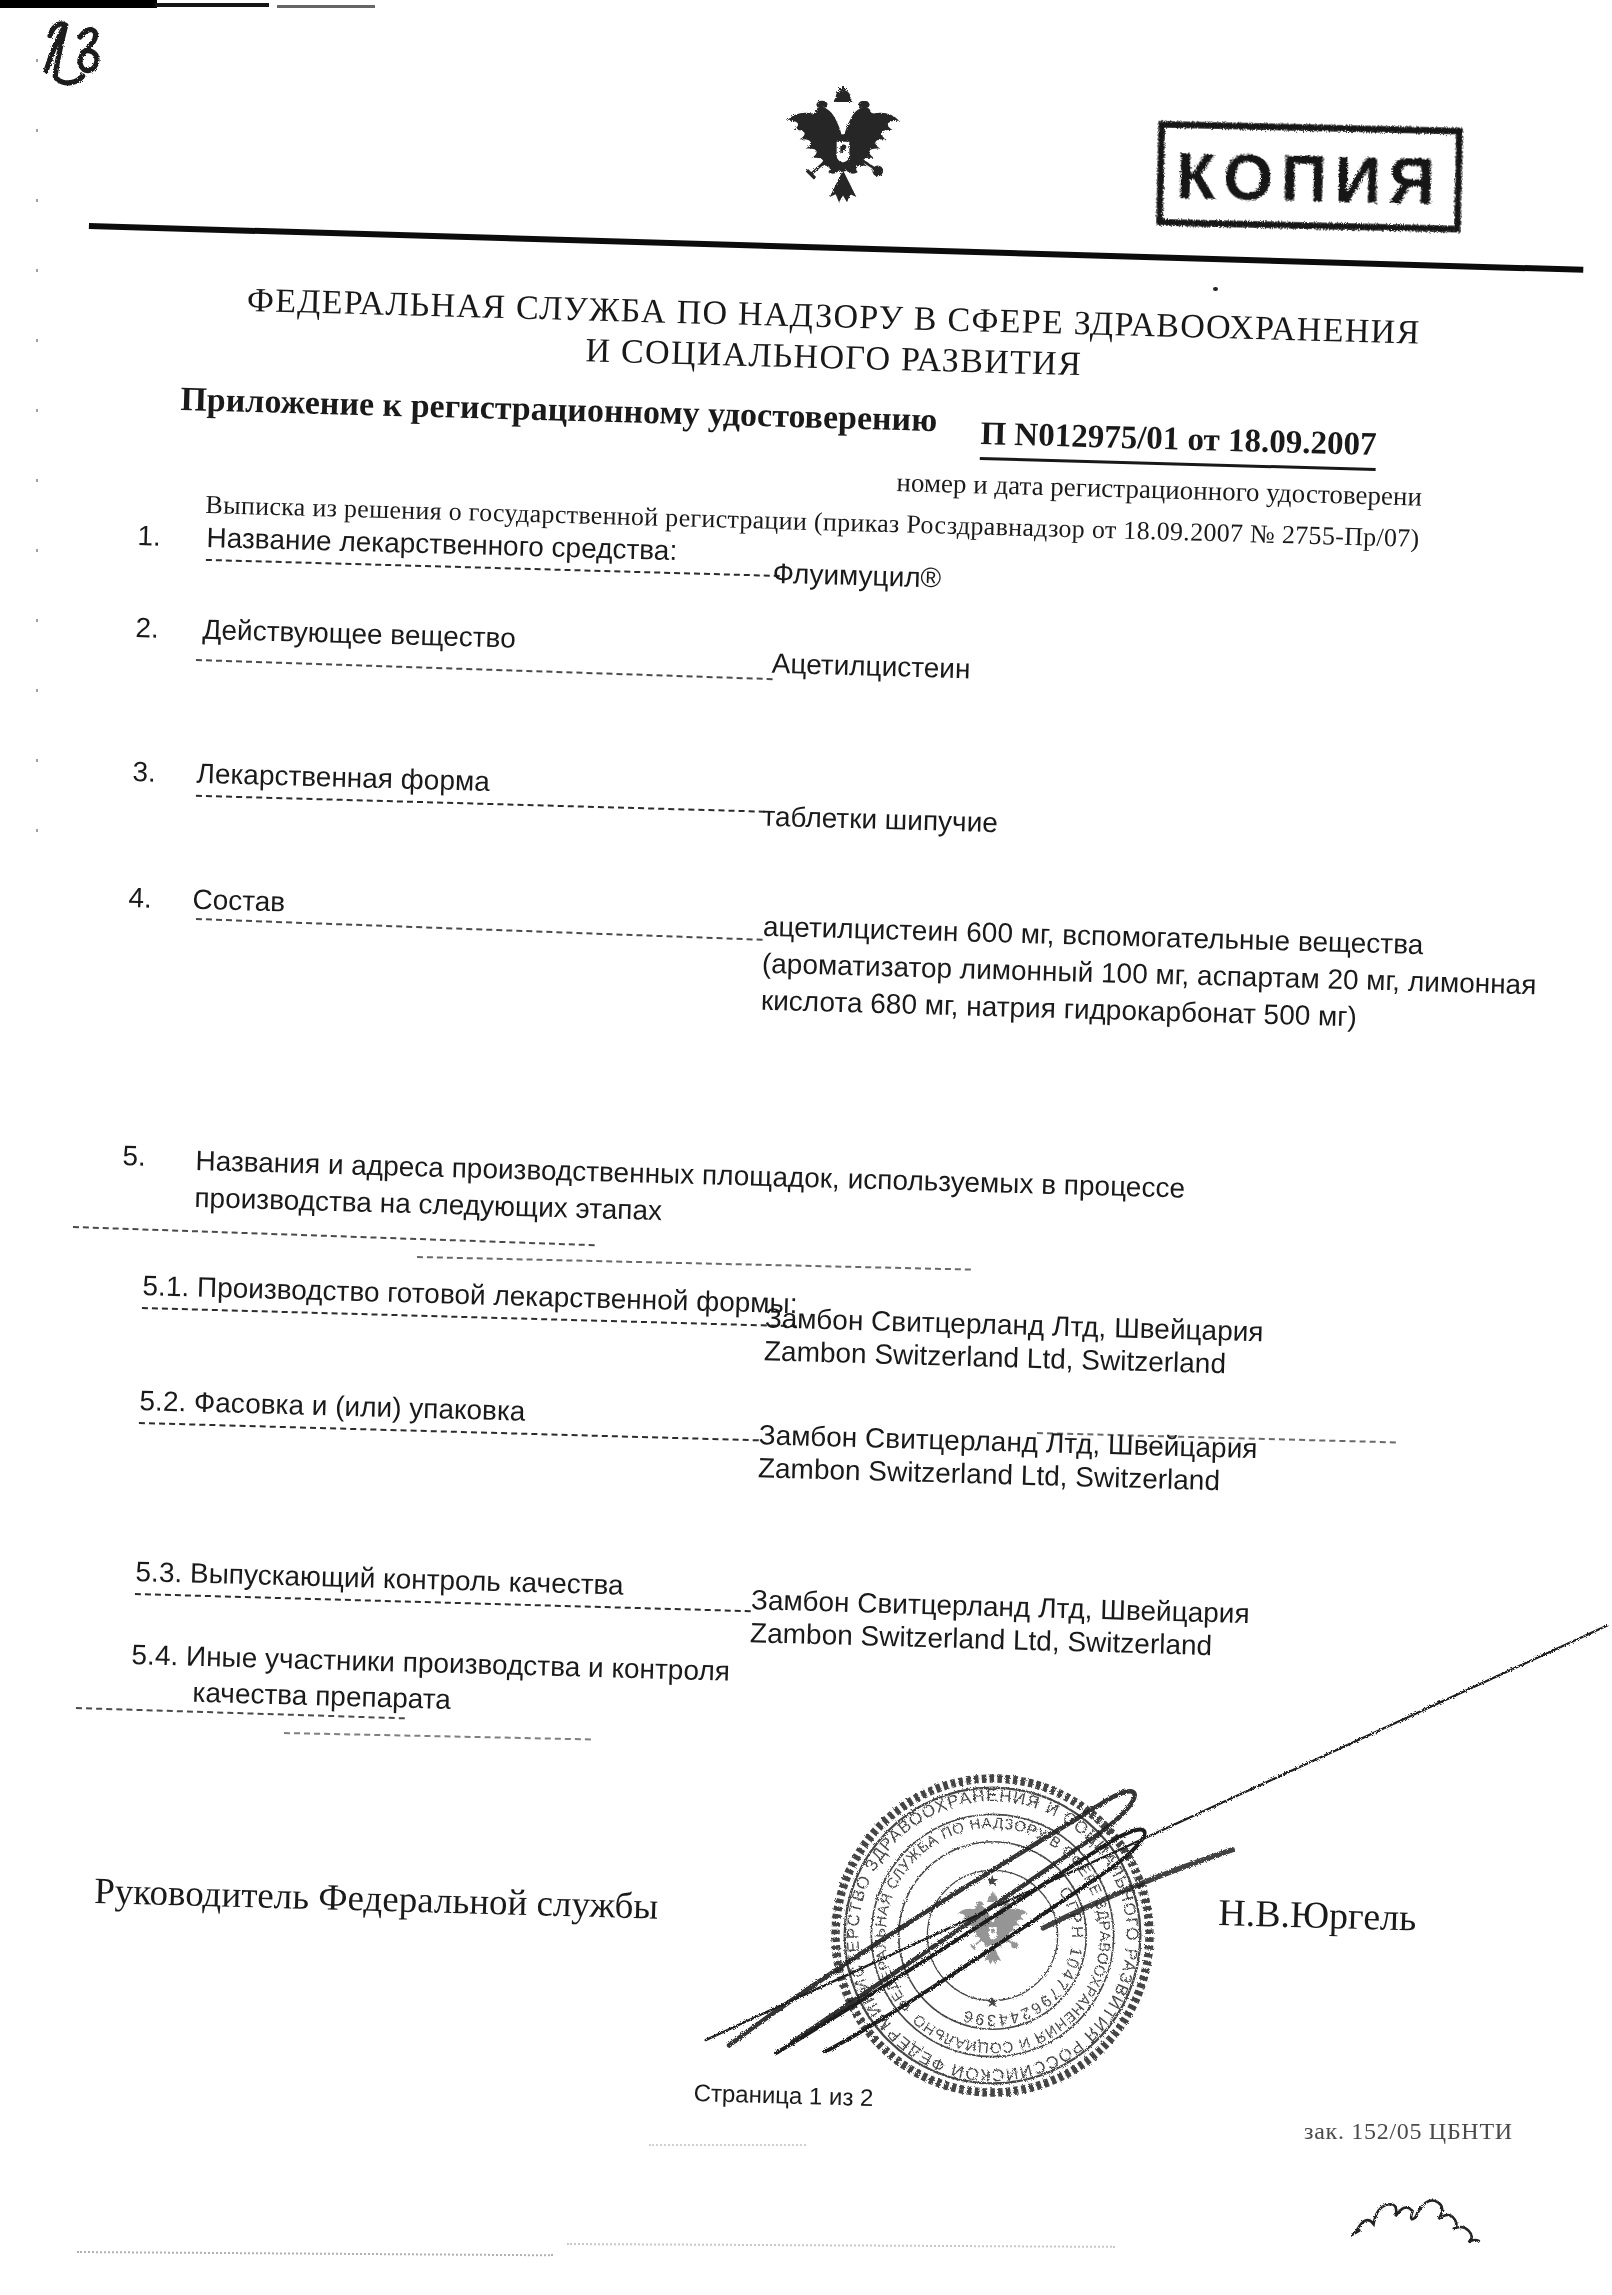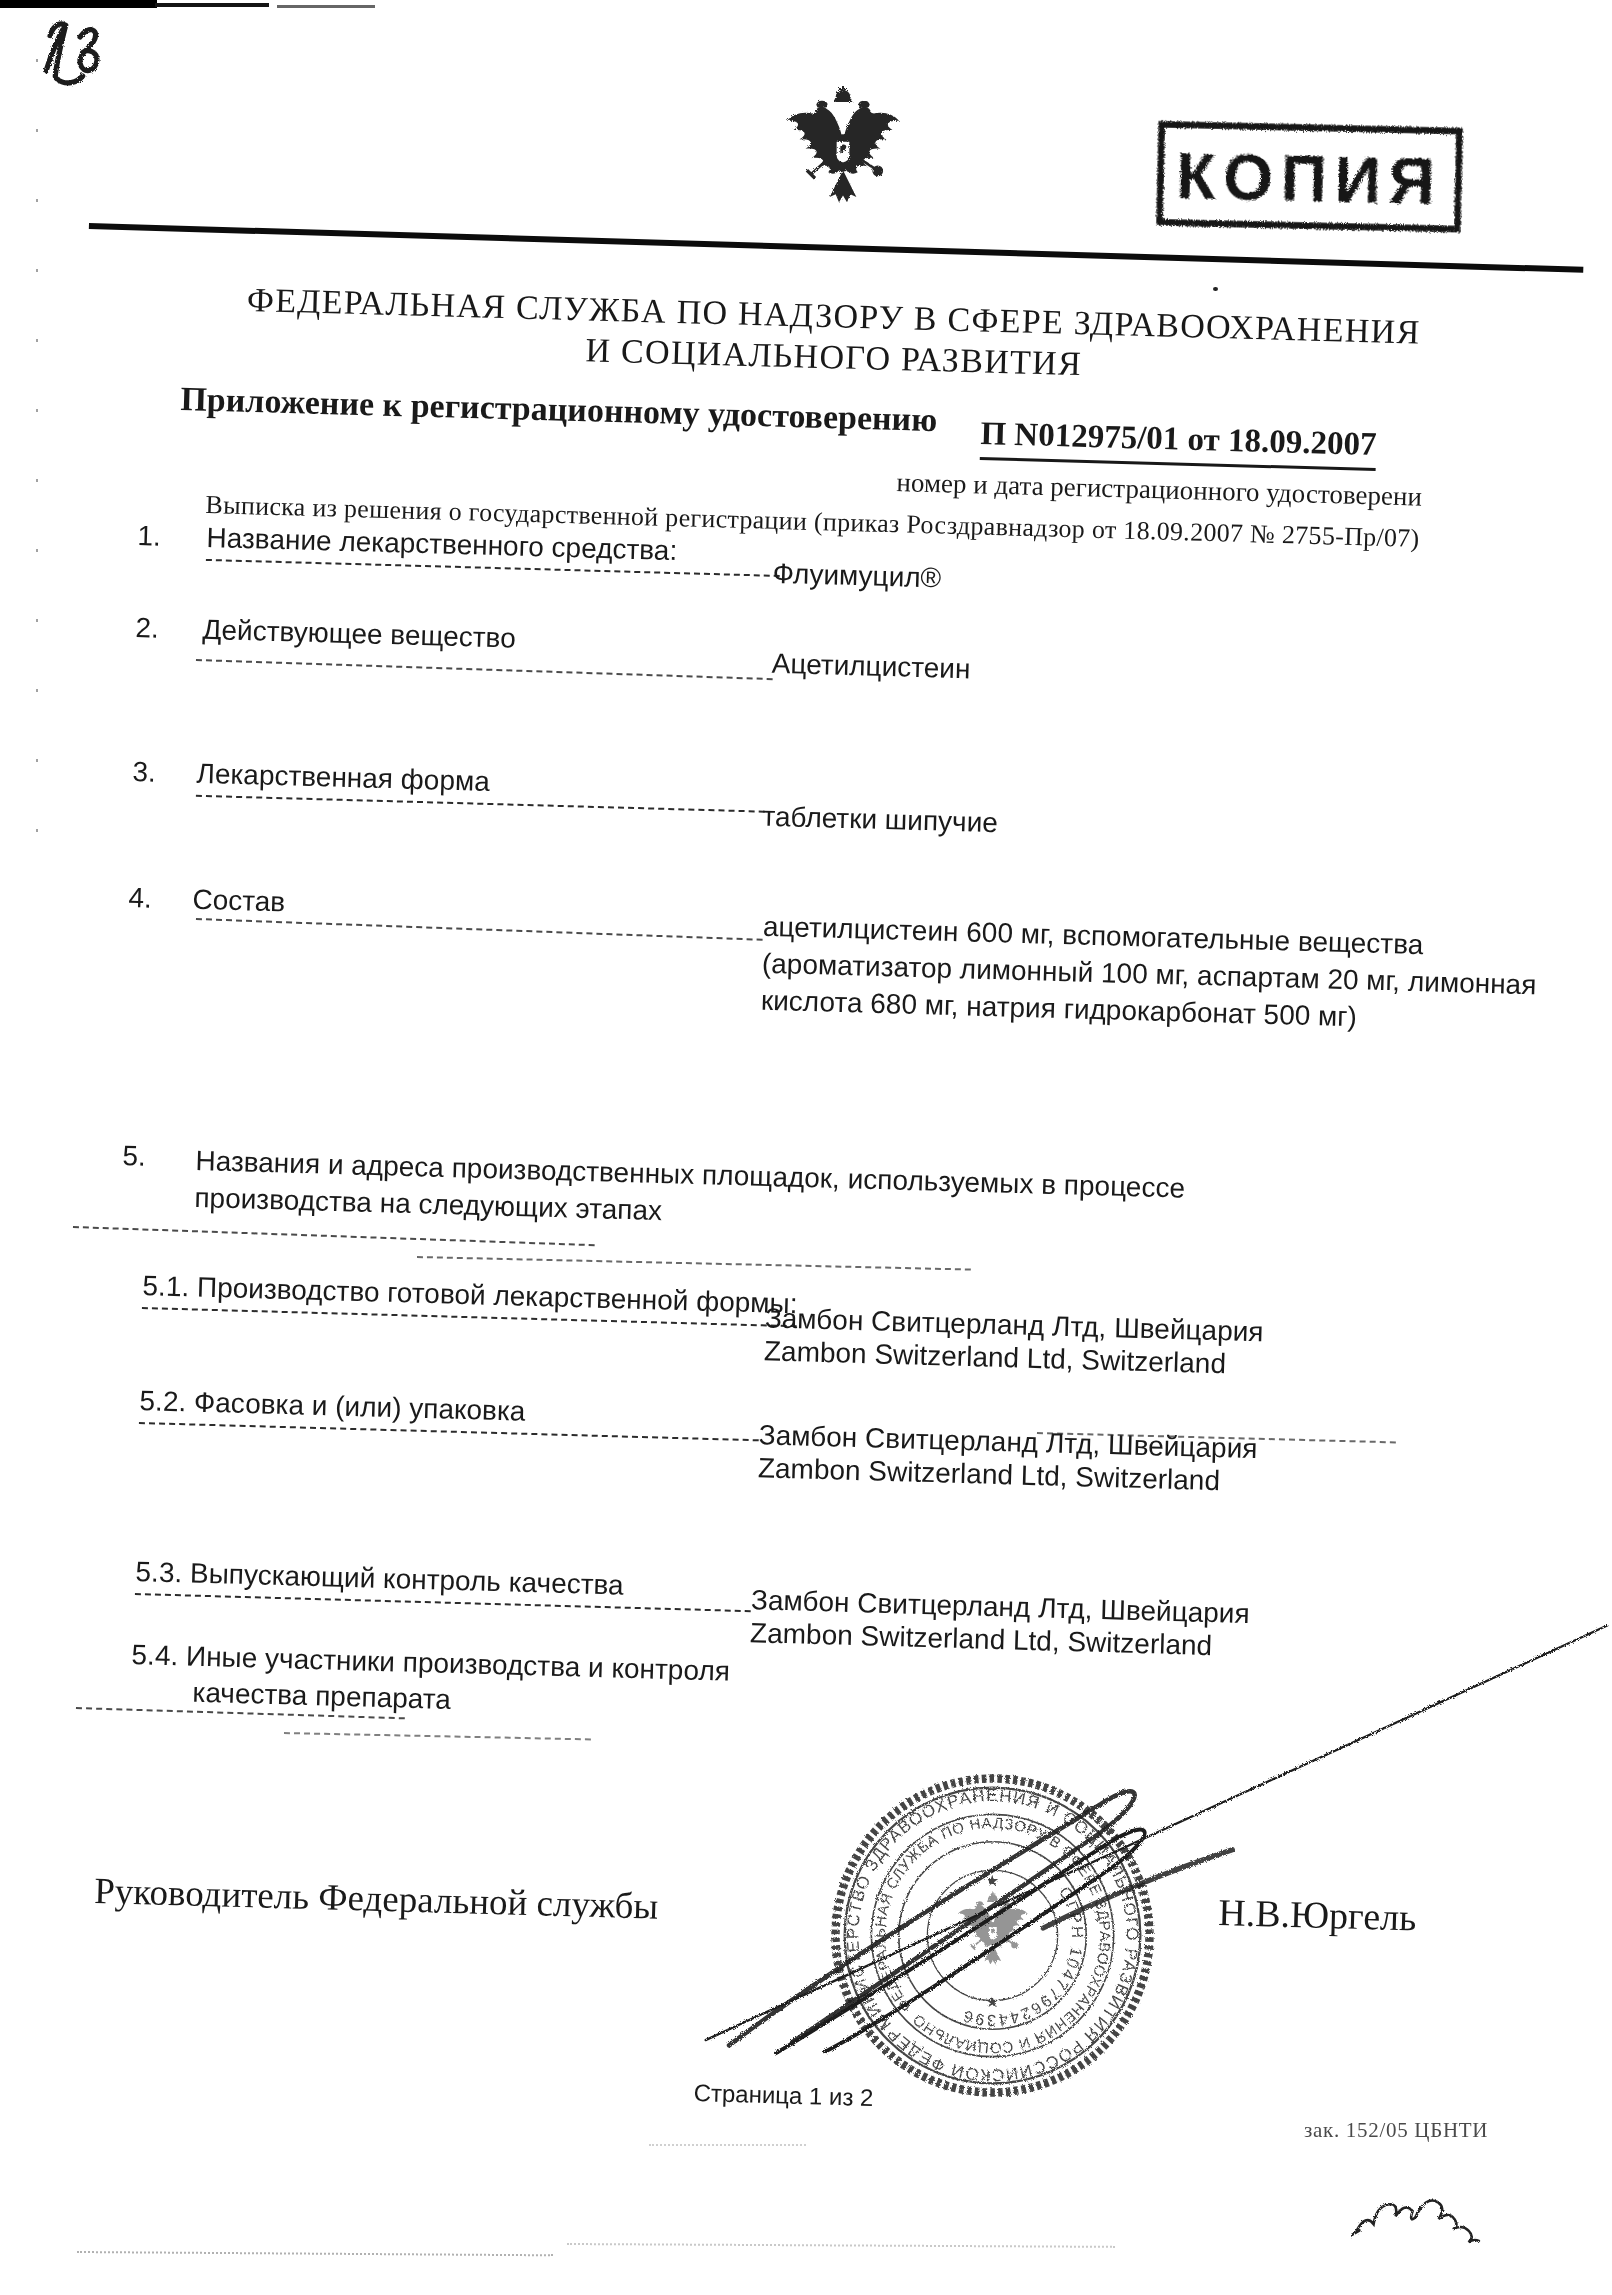--- a/index.html
+++ b/index.html
@@ -208,21 +208,21 @@
   <svg class="abs" style="left:678px;top:1589px" width="934" height="472" viewBox="0 0 1432 724">
     <g fill="none" stroke="#1c1c1c" stroke-linecap="round" filter="url(#grain)">
       <path d="M42,692 L1425,56" stroke-width="3.5"></path>
       <path d="M78,700 C250,570 520,408 648,330 C712,288 722,318 650,372 C520,462 298,612 175,695" stroke-width="7" opacity=".9"></path>
       <path d="M150,712 C360,585 570,445 668,385 C728,350 736,376 664,428 C540,512 340,650 225,710" stroke-width="6"></path>
       <path d="M560,520 C660,470 760,430 850,400" stroke-width="8" opacity=".85"></path>
     </g>
   </svg>
 
   <div class="abs skew sans" style="left:694px;top:2079px;font-size:24px;white-space:nowrap;">Страница 1 из 2</div>
-  <div class="abs serif" style="left:1304px;top:2118px;font-size:21px;white-space:nowrap;color:#4a4a4a;letter-spacing:0.7px;">зак. 152/05 ЦБНТИ</div>
+  <div class="abs serif" style="left:1304px;top:2118px;font-size:24px;white-space:nowrap;color:#4a4a4a;letter-spacing:0.7px;">зак. 152/05 ЦБНТИ</div>
 
   <svg class="abs" style="left:1351px;top:2176px" width="196" height="78" viewBox="0 0 300 120">
     <g fill="none" stroke="#222" stroke-width="4" stroke-linecap="round" filter="url(#grain)">
       <path d="M8,84 q14,-26 26,-10 q4,-26 22,-30 q16,-4 12,18 q14,-22 26,-8 q-6,18 4,10 q16,-34 34,-24 q14,8 2,26 q16,-12 24,0 q8,10 -2,16 q14,-8 24,2 q10,10 0,18 q8,-6 16,-2"></path>
       <path d="M-2,92 l14,-8"></path>
     </g>
   </svg>
 
   <div class="abs dotline" style="left:77px;top:2251px;width:476px;opacity:.5;transform:rotate(.4deg);"></div>
   <div class="abs dotline" style="left:567px;top:2243px;width:548px;opacity:.35;transform:rotate(.3deg);"></div>

